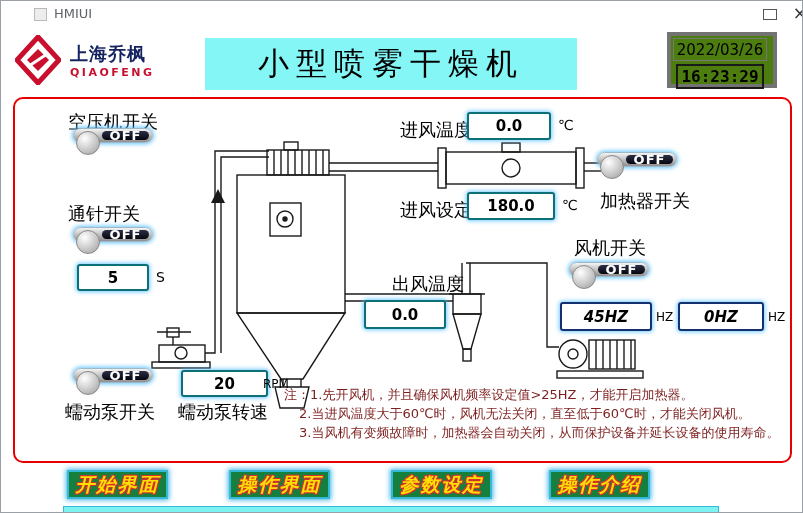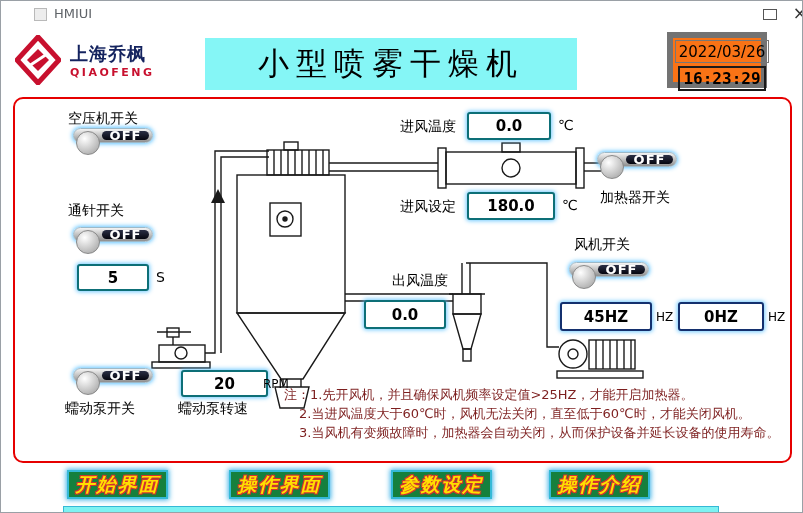--- a/index.html
+++ b/index.html
@@ -15,49 +15,49 @@
   .maxbtn { position:absolute; right:46px; top:8px; width:14px; height:11px; border:1px solid #555; cursor:pointer; }
   .closebtn { position:absolute; right:16px; top:2px; font-size:17px; color:#333; cursor:pointer; }
 
   
   .logo { position:absolute; left:14px; top:34px; display:flex; align-items:center; gap:9px; }
   .logo-cn { font-size:18px; font-weight:bold; color:#14235f; letter-spacing:1px; white-space:nowrap; }
   .logo-en { font-size:11px; font-weight:bold; color:#c8102e; letter-spacing:2.5px; white-space:nowrap; }
   .banner { position:absolute; left:204px; top:37px; width:372px; height:52px; background:#85f6f6;
             display:flex; align-items:center; justify-content:center; font-size:31px;
             letter-spacing:7px; color:#000; white-space:nowrap; }
-  .dtbox { position:absolute; left:666px; top:31px; width:100px; height:56px; border:6px solid #737373; background:#f97316; }
+  .dtbox { position:absolute; left:666px; top:31px; width:110px; height:56px; border:4px solid #737373; background:#4d7c0f; }
   .datebox { position:absolute; left:2px; top:2px; width:94px; height:23px; border:1px solid #777;
              display:flex; align-items:center; justify-content:center; font-size:15px; color:#000; }
   .timebox { position:absolute; left:5px; top:28px; width:88px; height:25px; border:2px solid #1a1a1a;
              display:flex; align-items:center; justify-content:center; font-size:16px; font-weight:bold;
              font-family:"DejaVu Sans Mono",monospace; }
 
   
   .panel { position:absolute; left:12px; top:96px; width:779px; height:366px;
            border:2px solid #e60000; border-radius:10px; z-index:0; }
   .diagram { position:absolute; left:0; top:0; z-index:1; pointer-events:none; }
 
-  .lbl { position:absolute; font-size:14px; color:#000; white-space:nowrap; z-index:3; }
+  .lbl { position:absolute; font-size:18px; color:#000; white-space:nowrap; z-index:3; }
   .unit { position:absolute; font-size:14px; color:#000; white-space:nowrap; z-index:3; }
   .unit.sm { font-size:12px; }
 
   .toggle { position:absolute; width:80px; height:15px; border-radius:15px;
             background:linear-gradient(180deg,#f4f4f4,#8f8f8f); border:1px solid #9db9c8;
             box-shadow:0 0 4px 1px rgba(80,190,255,.9); z-index:3; cursor:pointer; }
   .knob { position:absolute; left:2px; top:2px; width:24px; height:24px; border-radius:50%;
           background:radial-gradient(circle at 35% 30%,#ffffff,#9c9c9c); border:1px solid #8a8a8a; }
   .state { position:absolute; left:28px; top:2px; right:3px; bottom:2px; border-radius:13px;
            background:linear-gradient(180deg,#2a2f45,#05060f); color:#fff; font-size:13px; font-weight:bold;
            display:flex; align-items:center; justify-content:center; letter-spacing:1px; }
 
   .field { position:absolute; background:#fff; border:2px solid #0d6f77; border-radius:3px;
            box-shadow:0 0 4px 1px rgba(80,190,255,.8); display:flex; align-items:center;
            justify-content:center; font-size:15px; font-weight:bold; color:#000; z-index:3; cursor:text; }
-  .field.navy { border-color:#14306e; }
+  .field.navy { border-color:#14306e;font-style:italic; }
 
   .notes { position:absolute; left:283px; top:384px; width:506px; font-size:13px; line-height:19px;
            color:#7d1f1f; z-index:3; white-space:nowrap; }
   .notes .indent { padding-left:15px; }
 
   .navbtn { position:absolute; top:469px; width:101px; height:29px; background:#15803d;
             border:2px solid #35b9d6; box-shadow:0 0 5px 1px rgba(40,170,230,.9);
             display:flex; align-items:center; justify-content:center; font-size:19px; font-weight:bold;
             color:#ffdf00; letter-spacing:2px; white-space:nowrap;
             text-shadow:-1px -1px 0 #d43030, 1px -1px 0 #d43030, -1px 1px 0 #d43030, 1px 1px 0 #d43030;

